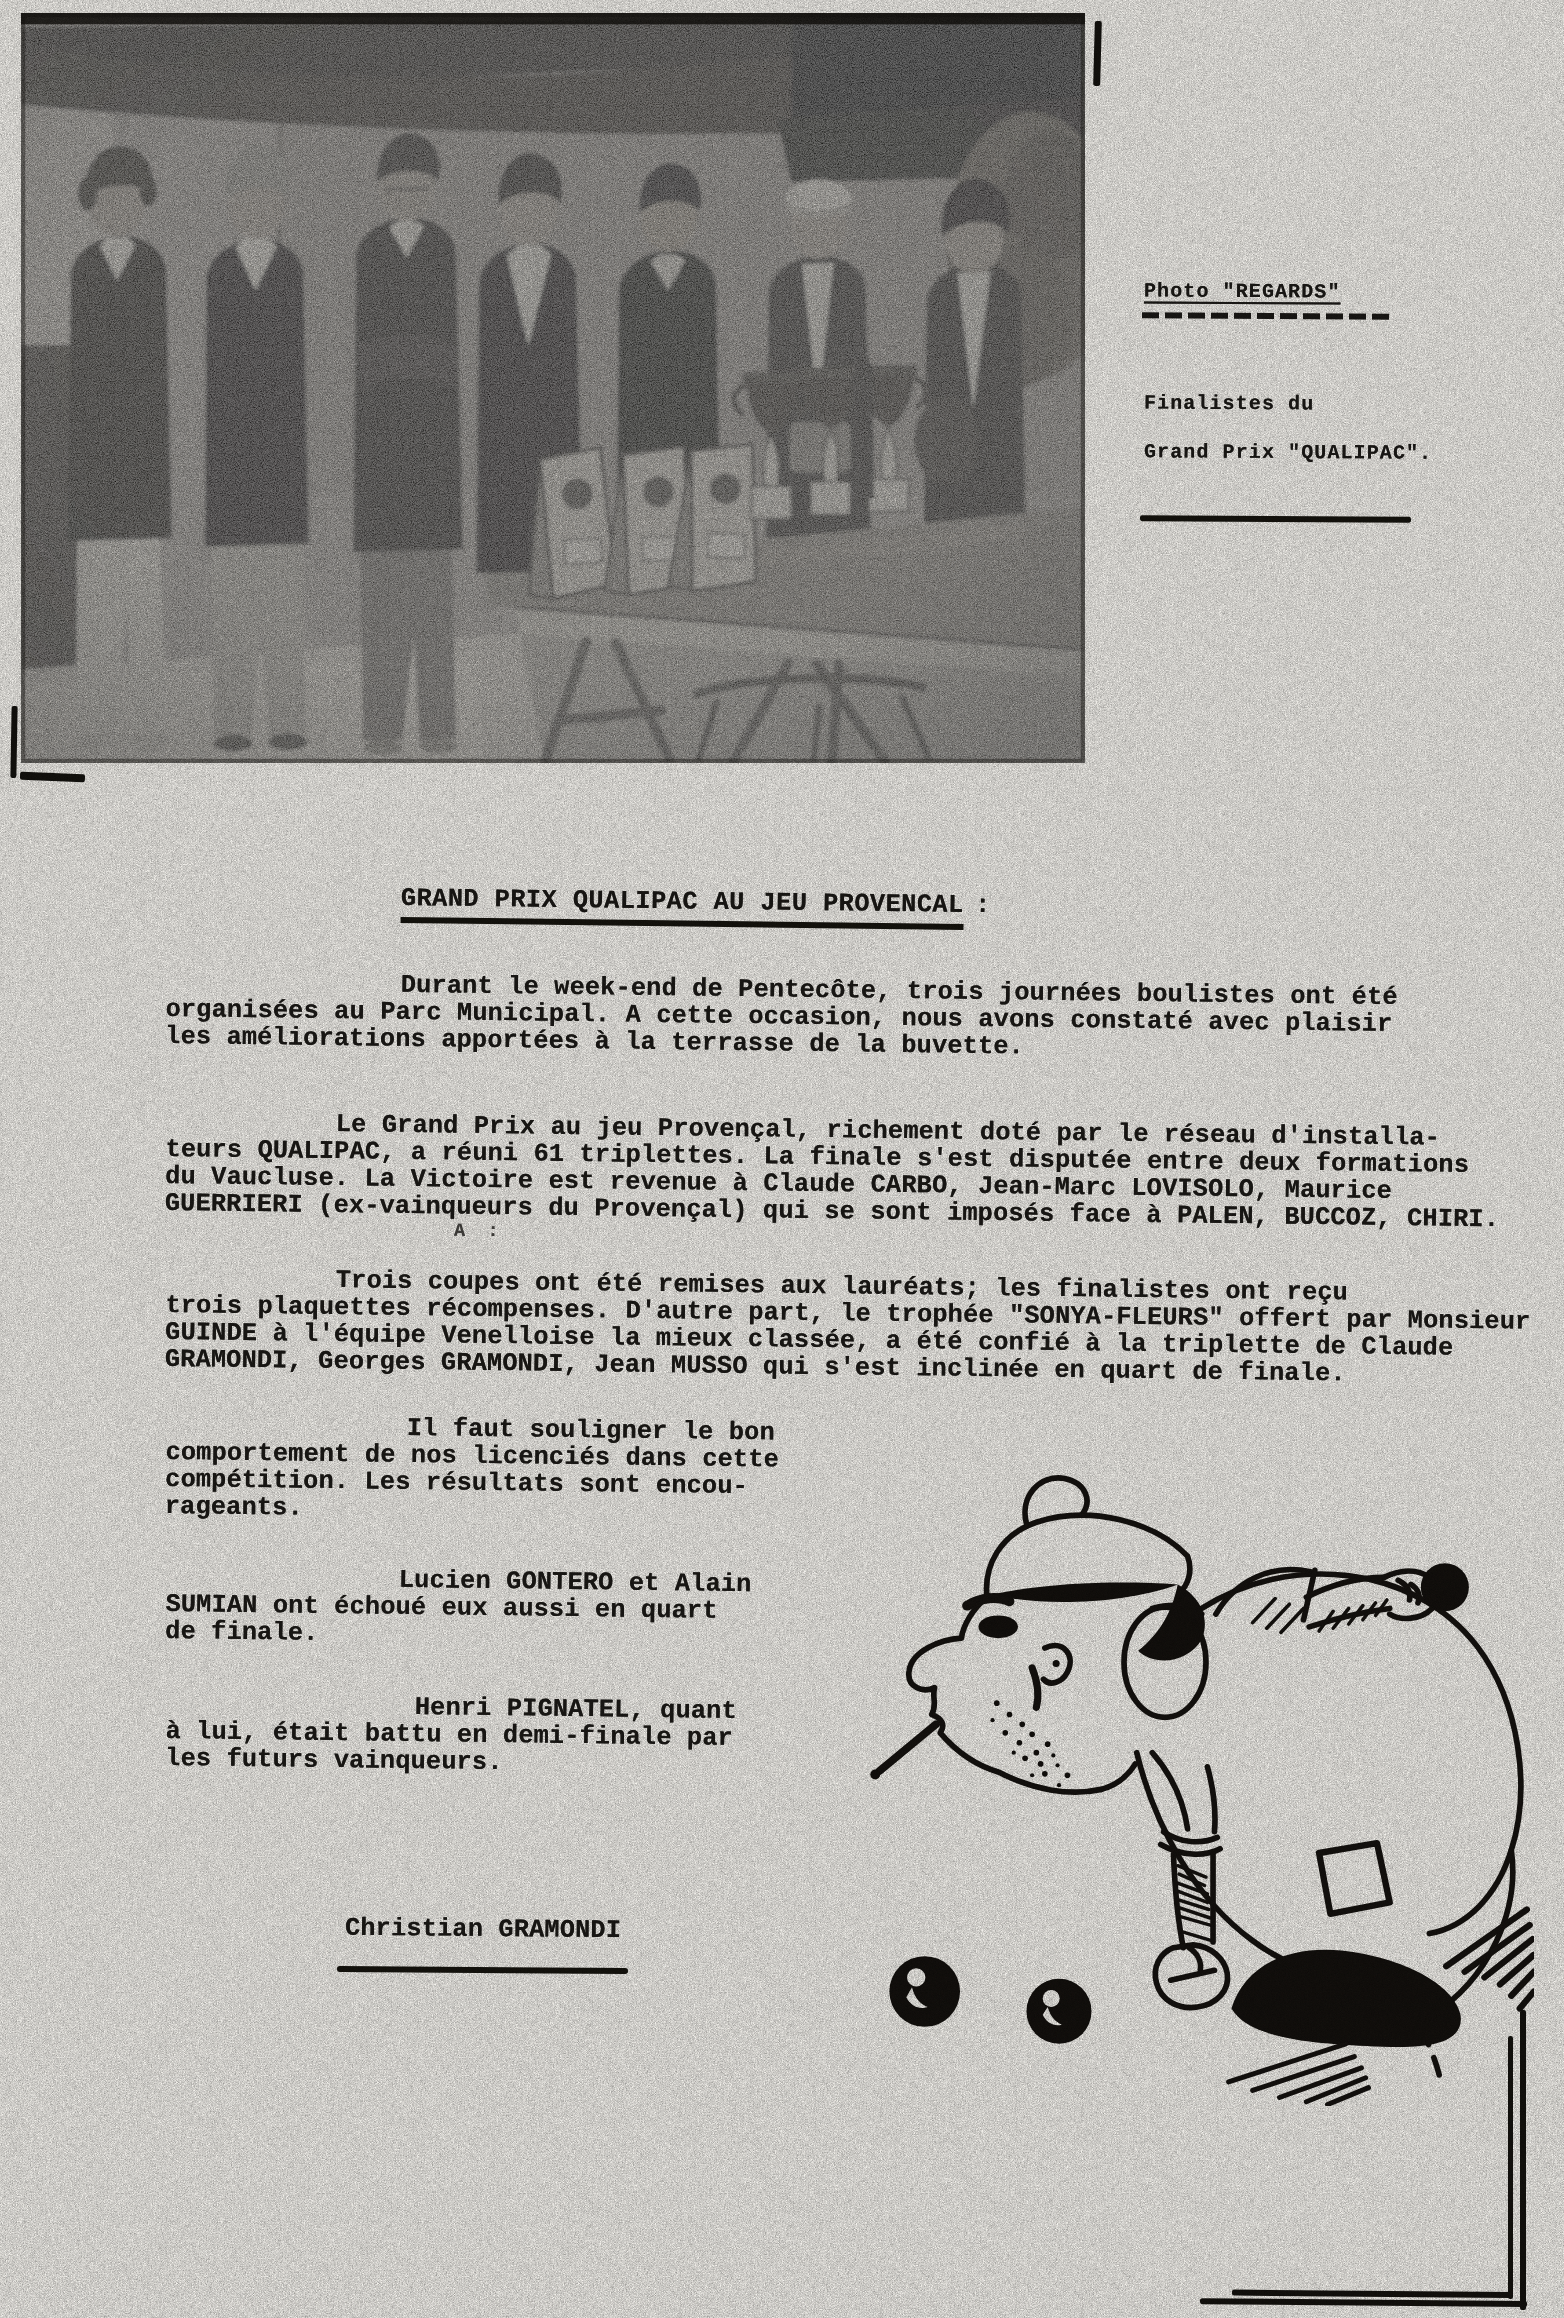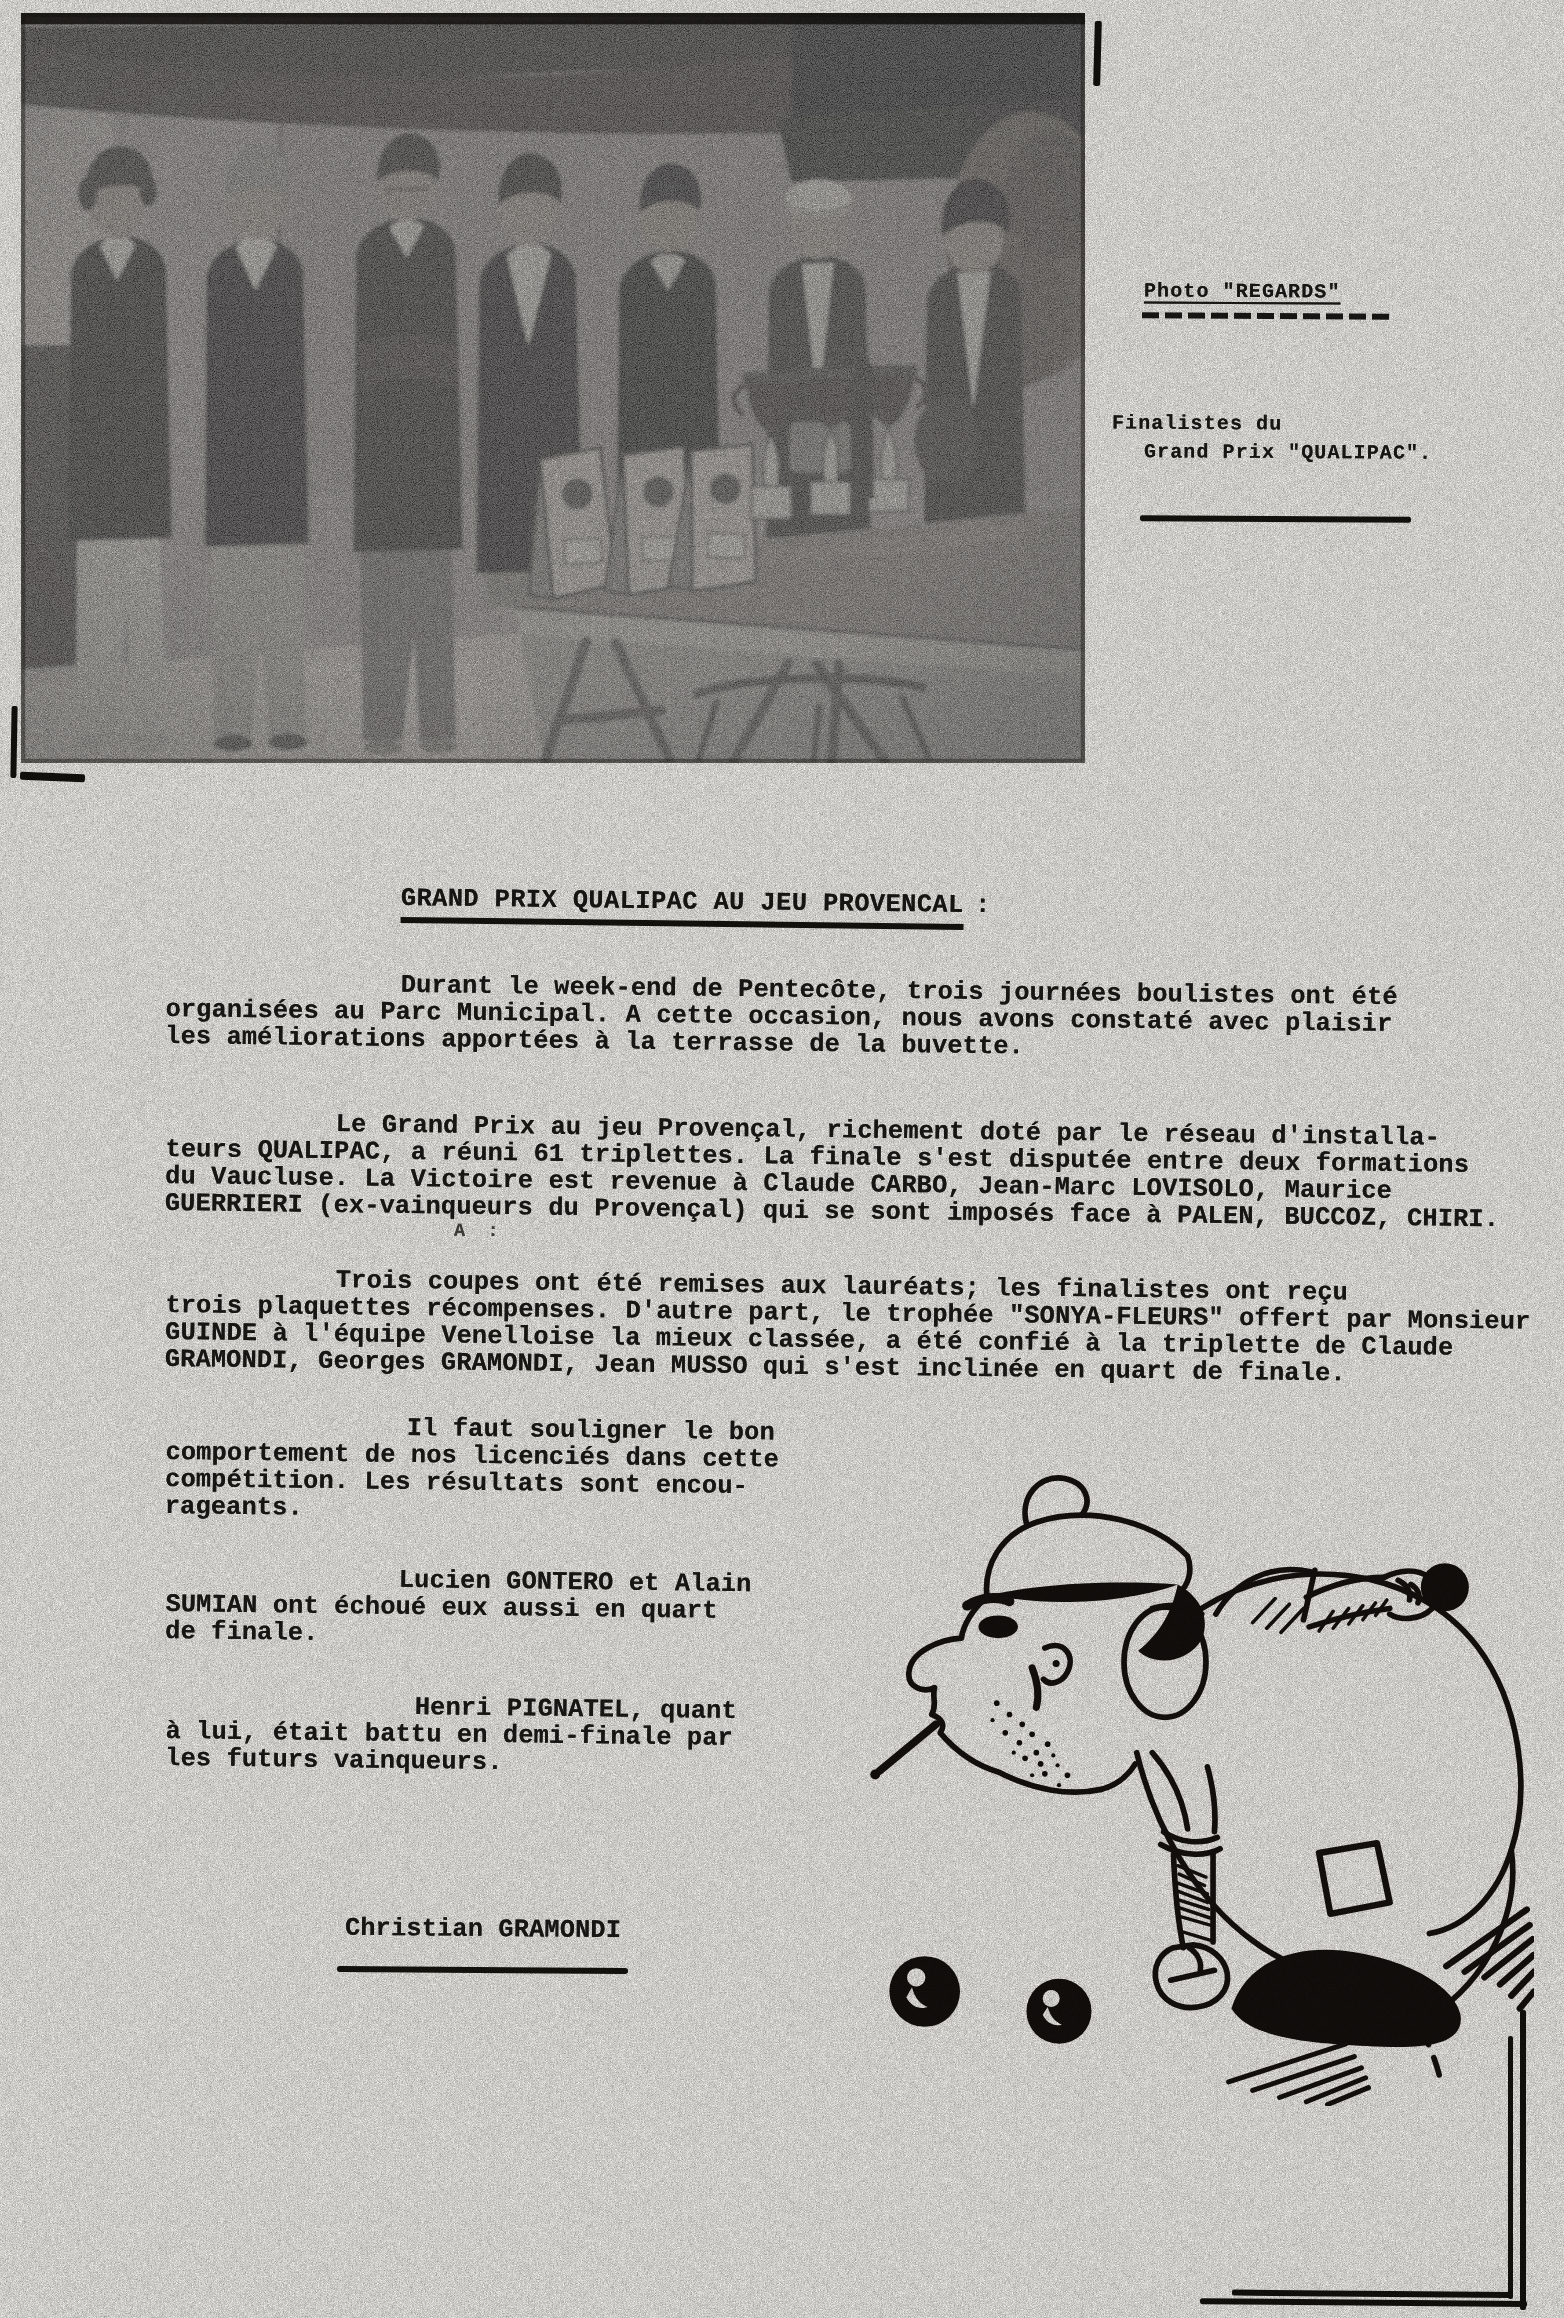--- a/index.html
+++ b/index.html
@@ -27,21 +27,21 @@
     text-shadow:0 0 0.4px rgba(29,27,24,0.8);
   }
   .heading .u{border-bottom:6.4px solid #17150f;padding-bottom:3.5px;}
   .heading .colon{margin-left:11.3px;}
   .cap{font-size:20px;line-height:22.6px;letter-spacing:1.1px;transform:rotate(0.3deg);}
   .cap-credit{left:1144px;top:281px;text-decoration:underline;
     text-decoration-thickness:2.1px;text-underline-offset:5px;}
   .cap-dashes{position:absolute;left:1142px;top:313px;width:247px;height:5.7px;
     background:repeating-linear-gradient(90deg,#1c1a17 0 17px,transparent 17px 23px);
     transform:rotate(0.4deg);}
-  .cap-l1{left:1112px;top:393px;margin-top:20px;}
+  .cap-l1{left:1144px;top:393px;}
   .cap-l2{left:1144px;top:442px;}
   .cap-rule{position:absolute;left:1140px;top:516px;width:271px;height:6.4px;background:#17150f;
     transform:rotate(0.35deg);border-radius:2.1px;}
   .signature{left:345px;top:1916px;transform:rotate(0.5deg);}
   .sig-rule{position:absolute;left:337px;top:1967px;width:291px;height:6.4px;background:#17150f;
     border-radius:2.8px;transform:rotate(0.4deg);}
   
   .mark{position:absolute;background:#15130f;border-radius:2.1px;}
   .tick-tr{left:1094px;top:21px;width:7px;height:65px;transform:rotate(1.5deg);}
   .corner-bl-v{left:11.3px;top:706px;width:6.4px;height:72px;transform:rotate(1deg);}

